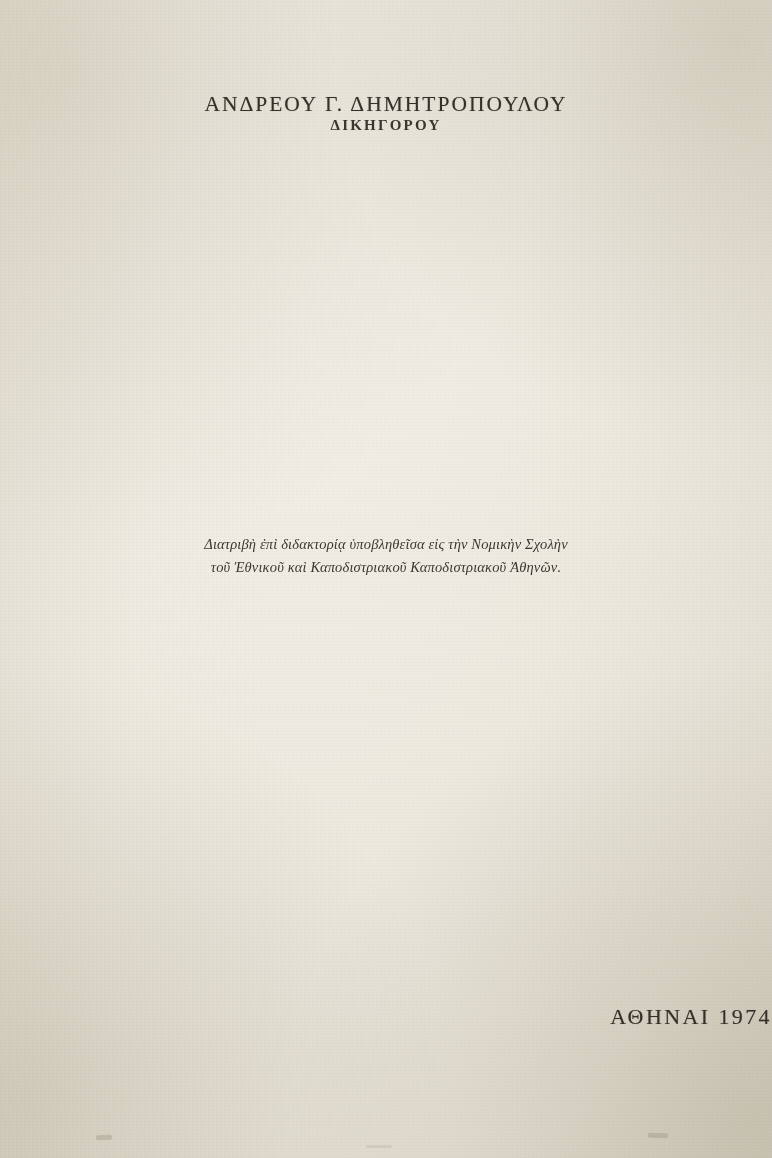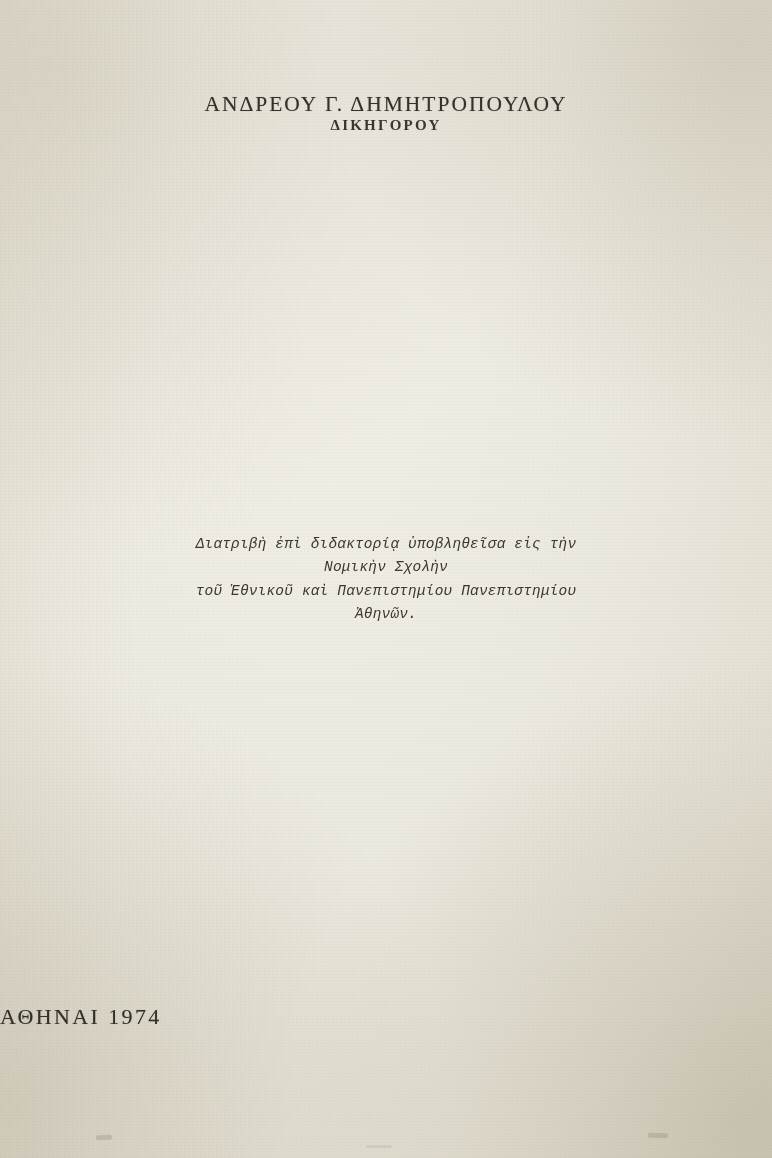--- a/index.html
+++ b/index.html
@@ -102,34 +102,34 @@
     left: 0;
     right: 0;
     text-align: center;
   }
   .subtitle-inner {
     display: inline-block;
     width: 428px;
     text-align: center;
   }
   .subtitle-line {
-    font-family: Liberation Mono, monospace;
+    font-family: Liberation Serif, serif;
     font-style: italic;
     font-size: 14.5px;
     line-height: 1.62;
     letter-spacing: 0.15px;
     color: #3c382f;
   }
 
   .imprint-block {
     position: absolute;
     top: 1004px;
-    left: 0;
+    left: 8px;
     right: 0;
-    text-align: left;
+    text-align: right;
   }
   .imprint-text {
     font-family: "Liberation Serif", serif;
     font-size: 22px;
     letter-spacing: 2.4px;
     color: #33302a;
     text-shadow: 0 0 1px rgba(55,51,42,0.35);
   }
 
   
@@ -151,21 +151,21 @@
 
     <div class="author-block">
       <div class="author-name">ΑΝΔΡΕΟΥ Γ. ΔΗΜΗΤΡΟΠΟΥΛΟΥ</div>
       <div class="author-role">ΔΙΚΗΓΟΡΟΥ</div>
     </div>
 
 
     <div class="subtitle-block">
       <div class="subtitle-inner">
         <div class="subtitle-line">Διατριβὴ ἐπὶ διδακτορίᾳ ὑποβληθεῖσα εἰς τὴν Νομικὴν Σχολὴν</div>
-        <div class="subtitle-line">τοῦ Ἐθνικοῦ καὶ Πανεπιστημίου Πανεπιστημίου Ἀθηνῶν.</div>
+        <div class="subtitle-line">τοῦ Ἐθνικοῦ καὶ Καποδιστριακοῦ Καποδιστριακοῦ Ἀθηνῶν.</div>
       </div>
     </div>
 
     <div class="imprint-block">
       <div class="imprint-text">ΑΘΗΝΑΙ 1974</div>
     </div>
 
   </div>
 
   <div class="edge-mark mark-a"></div>

